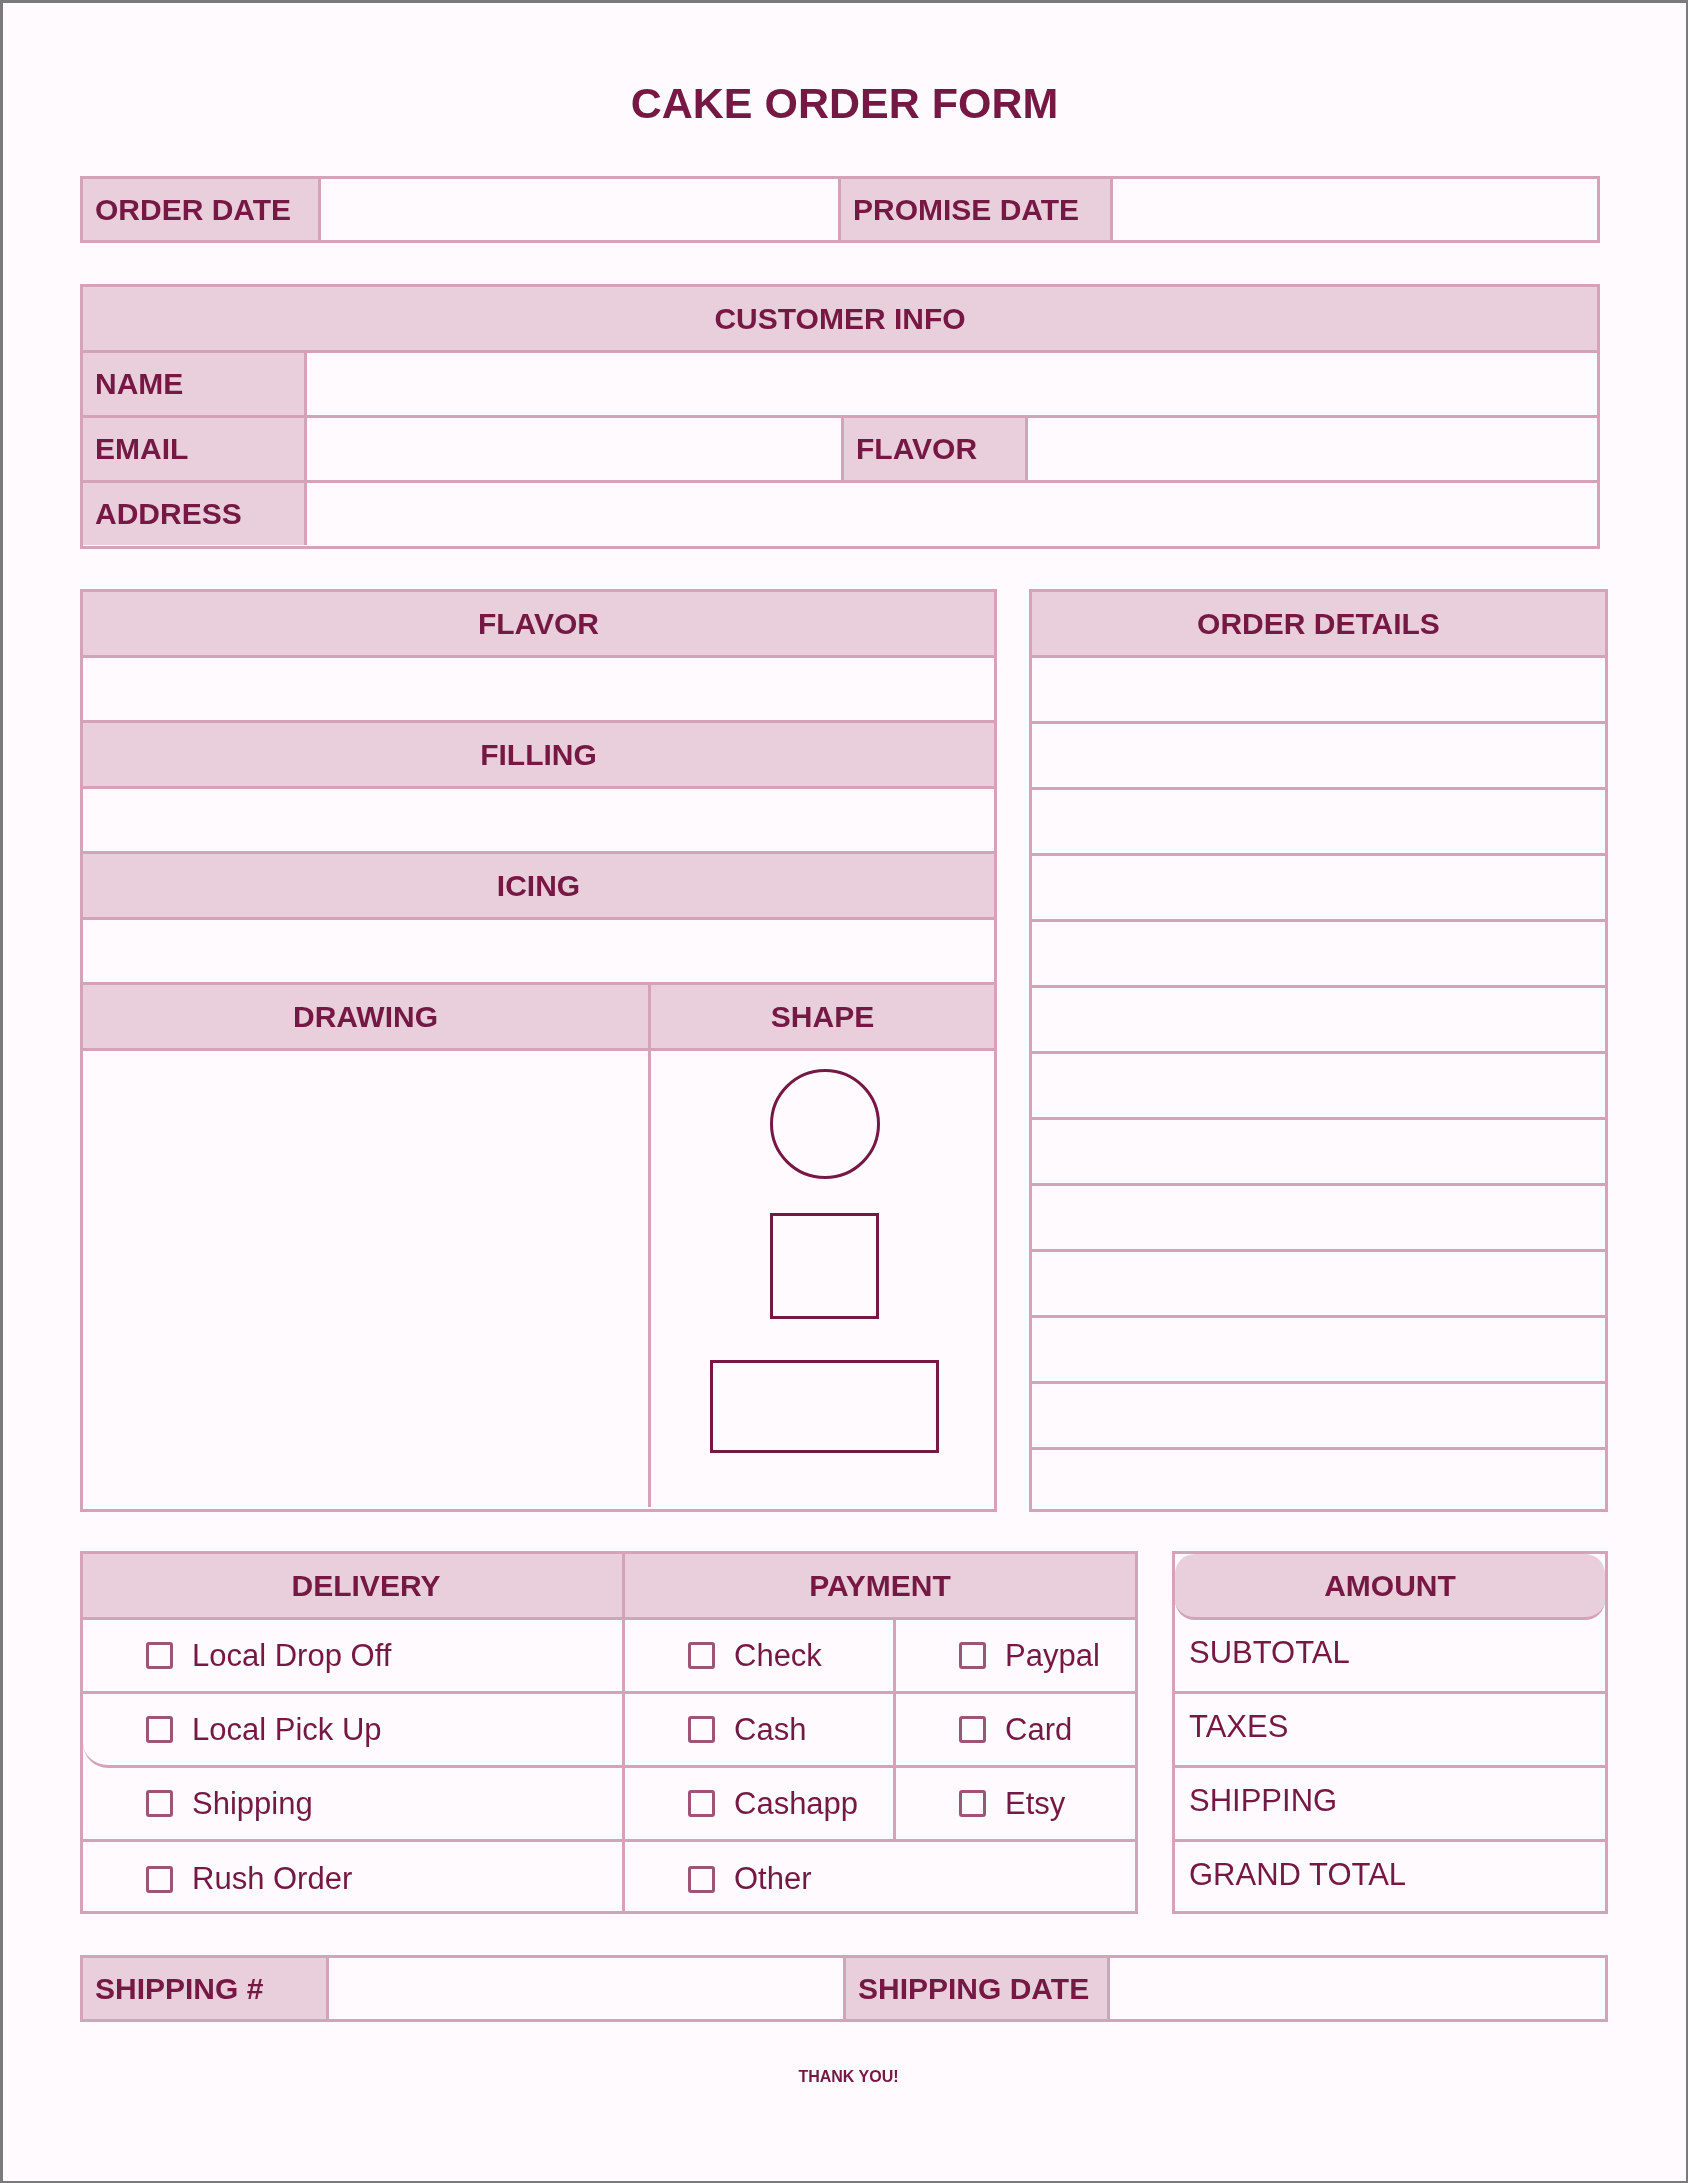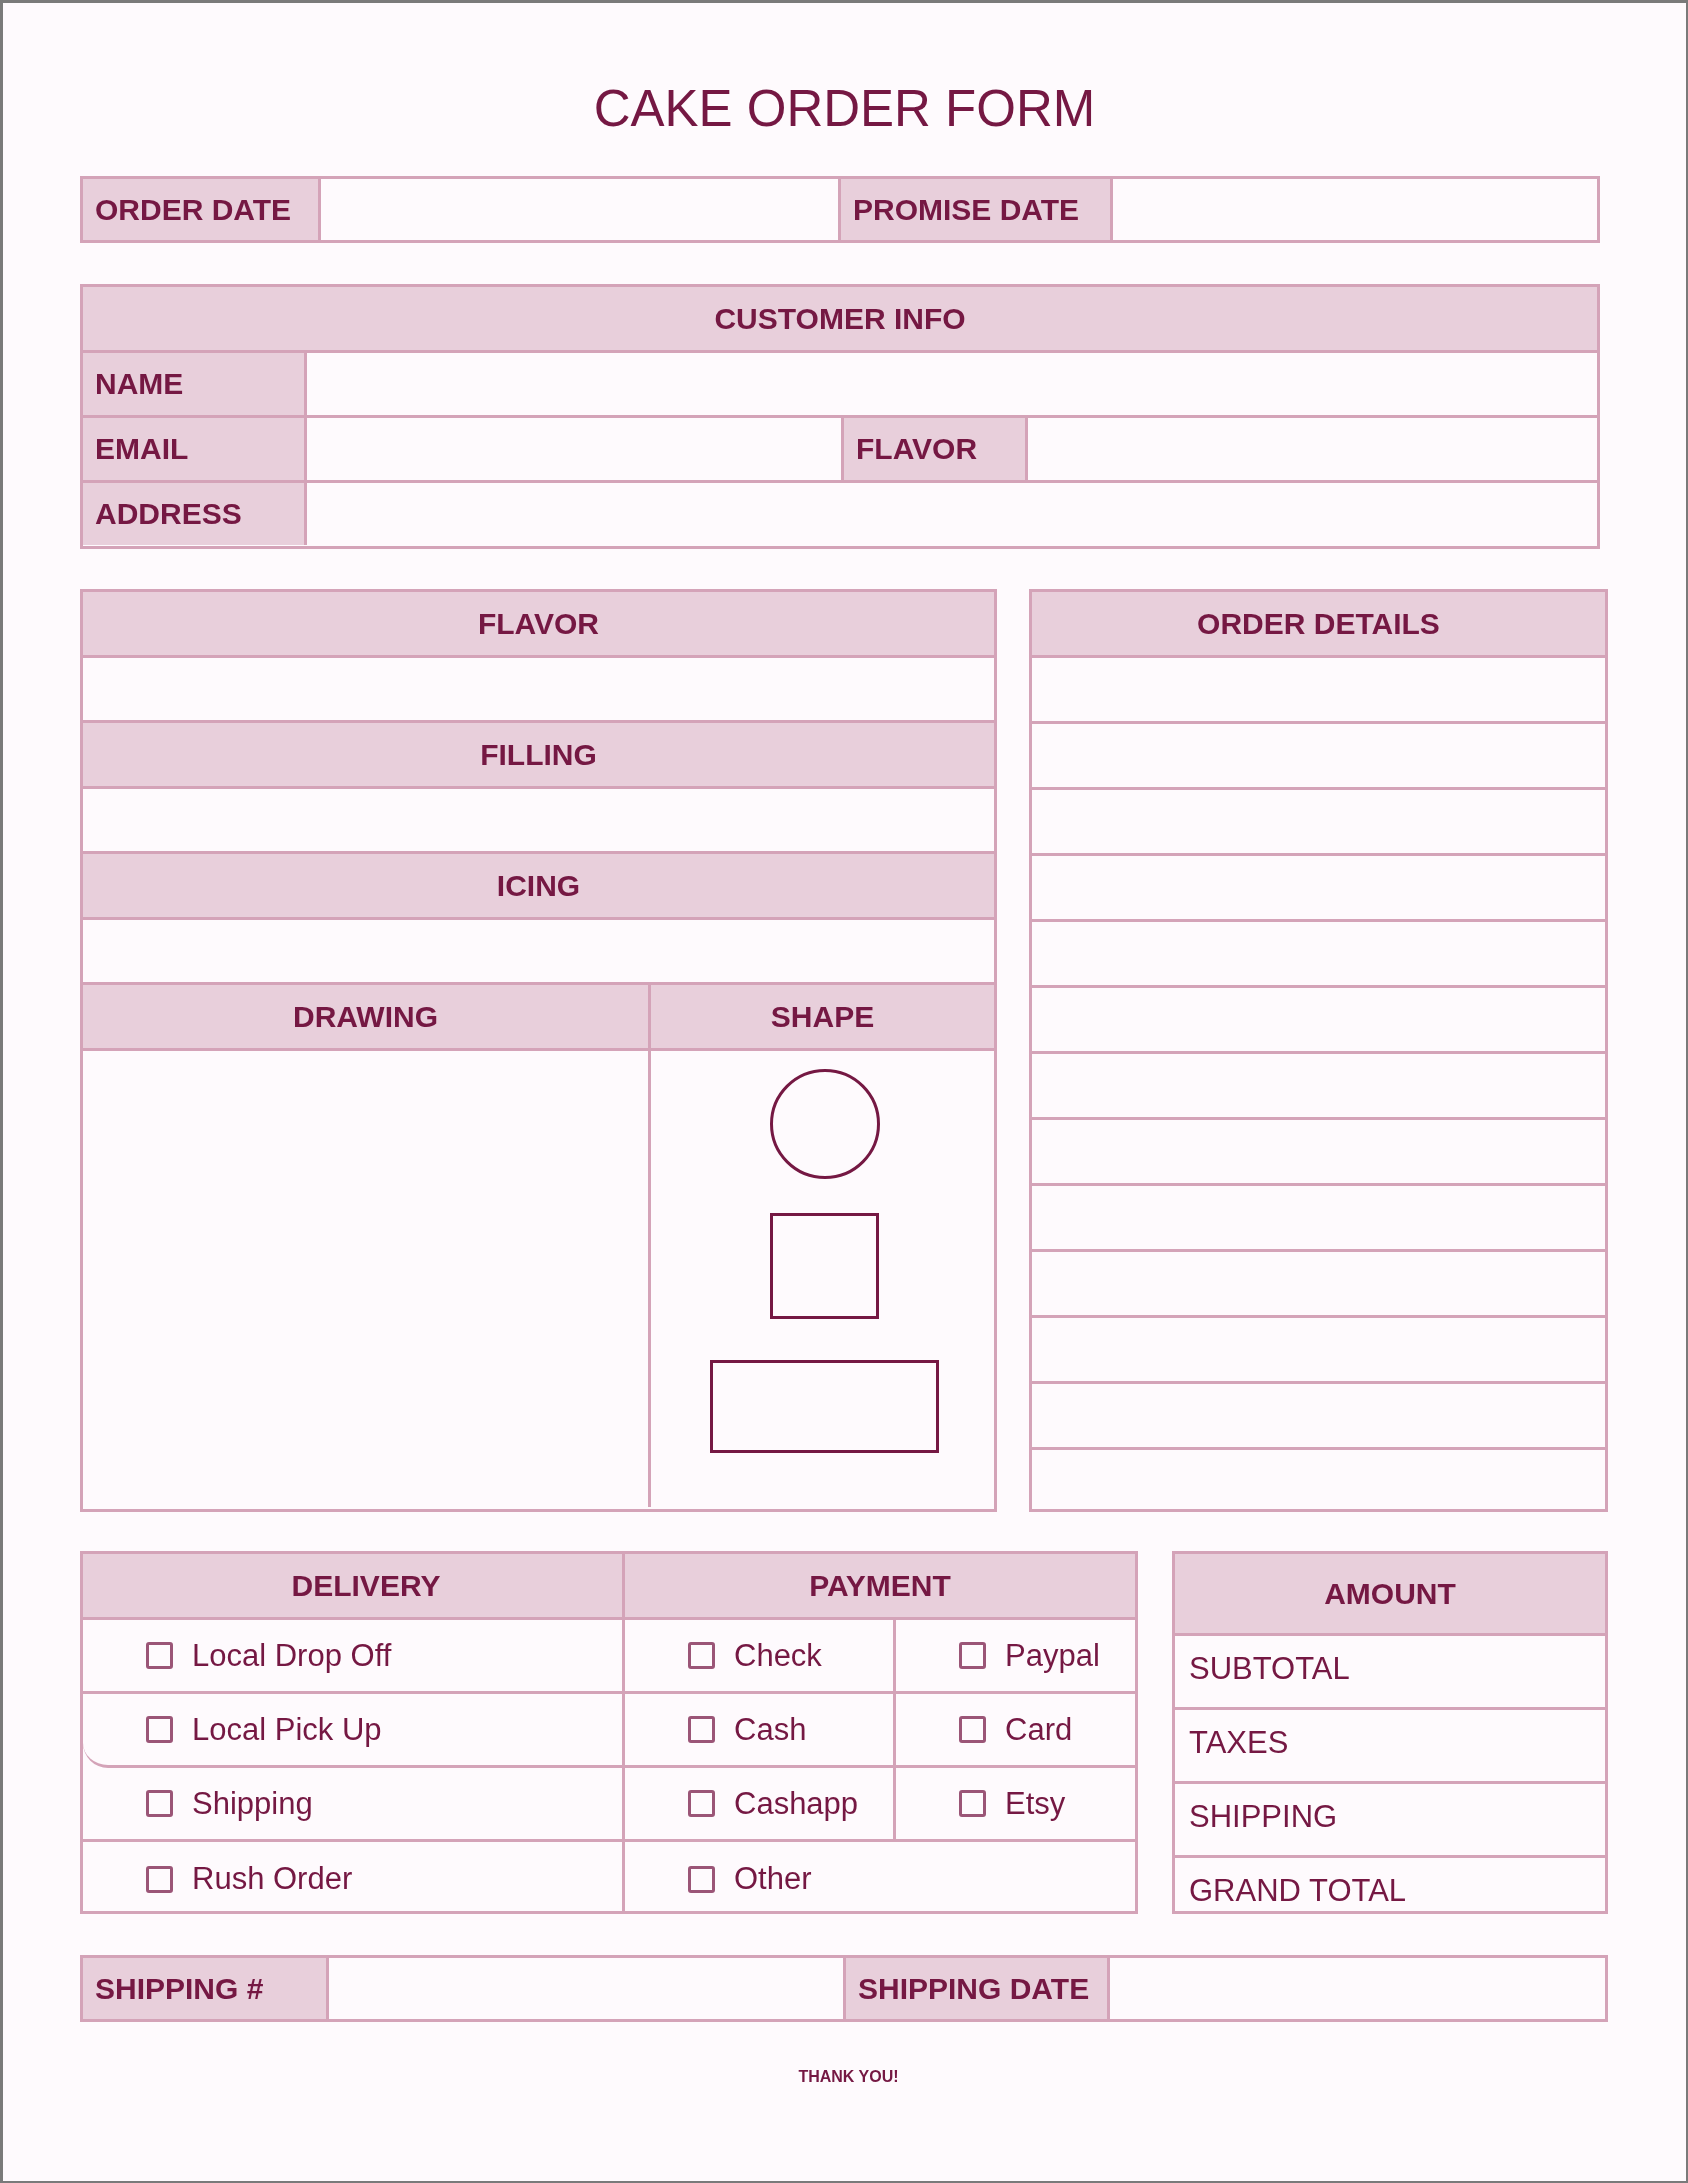--- a/index.html
+++ b/index.html
@@ -10,21 +10,21 @@
     color: #751843;
     position: relative;
     overflow: hidden;
   }
   .page-frame {
     position: absolute; left: 0; top: 0; width: 1689px; height: 2184px;
     border: 3px solid #7a7a7a; pointer-events: none;
   }
   .title {
     position: absolute; left: 0; width: 1689px; top: 79px;
-    text-align: center; font-size: 51px; font-weight: normal; color: #751843;
+    text-align: center; font-size: 43px; font-weight: bold; color: #751843;
   }
   .box { position: absolute; border: 3px solid #d4a3b8; background: #fefafd; }
   .hdr {
     background: #e8cfdb; color: #751843; font-weight: bold; font-size: 30px;
     display: flex; align-items: center; justify-content: center;
     border-bottom: 3px solid #d4a3b8;
   }
   .lbl {
     background: #e8cfdb; color: #751843; font-weight: bold; font-size: 30px;
     display: flex; align-items: center; padding-left: 12px;
@@ -201,21 +201,21 @@
           <div class="chk-cell">
             <span class="chk"></span>
             <span class="chk-label">Other</span>
           </div>
         </div>
       </div>
     </div>
 </div>
 
 <div class="box" style="left:1172px;top:1551px;width:436px;height:363px;">
-  <div class="hdr" style="height:82px;">AMOUNT</div>
+  <div class="hdr" style="height:66px;border-radius:20px;">AMOUNT</div>
   <div id="amount-list">
       <div class="amt-row">
         <span>SUBTOTAL</span>
       </div>
       <div class="amt-row">
         <span>TAXES</span>
       </div>
       <div class="amt-row">
         <span>SHIPPING</span>
       </div>

